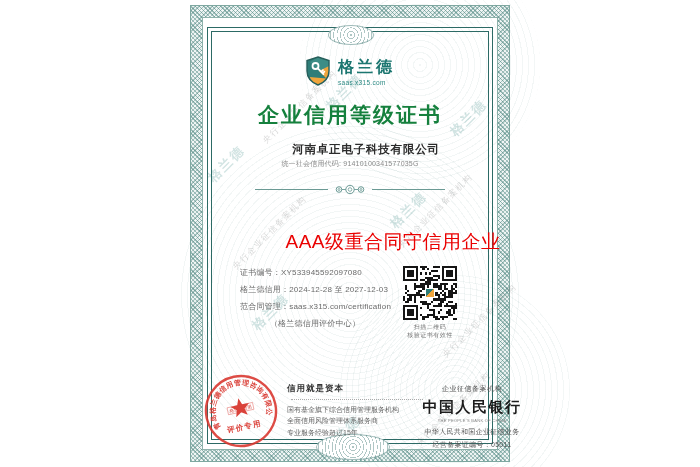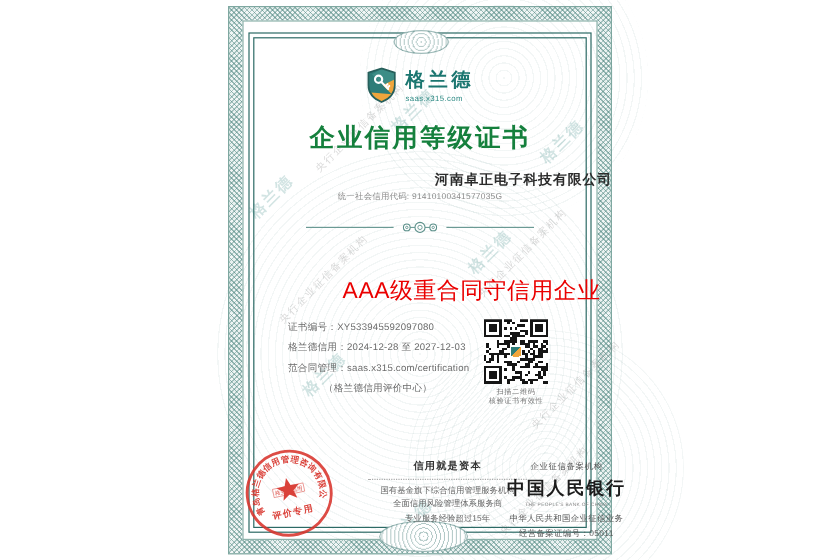--- a/index.html
+++ b/index.html
@@ -41,39 +41,39 @@
   .wm.teal { color:rgba(30,122,115,0.20); font-weight:bold; font-size:13px; letter-spacing:2px; }
   .wm.gray { color:rgba(110,110,110,0.26); font-size:8.5px; letter-spacing:1.5px; }
   
   .content { position:absolute; inset:0; z-index:3; }
   .logo-row { position:absolute; left:0; top:51px; width:100%; display:flex; justify-content:center; align-items:center; gap:7px; }
   .logo-txt { display:flex; flex-direction:column; align-items:flex-start; }
   .brand { font-size:16px; font-weight:bold; color:#1b7670; letter-spacing:3px; }
   .brand-domain { font-size:6.5px; color:#2d8a84; margin-top:1px; letter-spacing:0.3px; }
   .title { position:absolute; left:0; top:96px; width:100%; text-align:center;
     font-size:21px; font-weight:bold; color:#15803d; letter-spacing:2px; }
-  .company { position:absolute; left:0; top:137px; width:100%; text-align:right;
+  .company { position:absolute; left:16px; top:137px; width:100%; text-align:center;
     font-size:11.5px; font-weight:bold; color:#2b2b2b; letter-spacing:0.8px; }
   .code-line { position:absolute; left:0; top:154px; width:100%; text-align:center;
     font-size:7px; color:#8a8a8a; letter-spacing:0.2px; }
   .divider { position:absolute; left:65px; top:177px; width:190px; height:14px;
     display:flex; align-items:center; justify-content:center; gap:5px; }
   .divider .line { flex:1; height:0; border-top:1px solid #6b9a94; }
   .statement { position:absolute; left:25px; top:193px; width:270px; text-align:center;
     font-size:8.5px; color:#4a4a4a; line-height:15px; letter-spacing:0.3px; }
   .rating { position:absolute; left:0; top:224px; width:100%; text-align:center;
     font-size:19px; font-weight:normal; color:#ea0000; letter-spacing:0.5px;margin-left:43px; }
   .info { position:absolute; left:50px; top:262px; font-size:8px; color:#6b6b6b; }
   .info .row { margin-bottom:6px; letter-spacing:0.2px; }
   .info .note { text-align:center; width:150px; }
   .qr-wrap { position:absolute; left:213px; top:261px; width:54px; text-align:center; }
   .qr-box { width:54px; height:54px; background:#fff; }
   .qr-cap { font-size:6px; color:#777; margin-top:2.5px; line-height:8px; letter-spacing:0.5px; }
   
-  .foot-center { position:absolute; left:113px; top:378px; width:140px; text-align:center; }
+  .foot-center { position:absolute; left:97px; top:378px; width:140px; }
   .fc-title { font-size:8.5px; font-weight:bold; color:#333; letter-spacing:1px; }
   .fc-dots { border-top:1px dotted #aaa; margin:3.5px 4px 4px 4px; }
   .fc-line { font-size:7px; color:#666; line-height:11.5px; }
   .foot-right { position:absolute; left:222px; top:379px; width:120px; text-align:center; }
   .fr-head { font-size:7px; color:#555; letter-spacing:0.5px; }
   .fr-bank { font-size:15px; font-weight:bold; color:#1c1c1c; letter-spacing:1.5px;
     font-family:"Liberation Serif","DejaVu Serif",serif; margin-top:4px; }
   .fr-bank-en { font-size:4px; color:#888; letter-spacing:0.3px; margin-top:1px; }
   .fr-line { font-size:7px; color:#555; margin-top:4px; letter-spacing:0.3px; }
   .fr-lic { font-size:7px; color:#555; margin-top:3px; letter-spacing:0.3px; }

